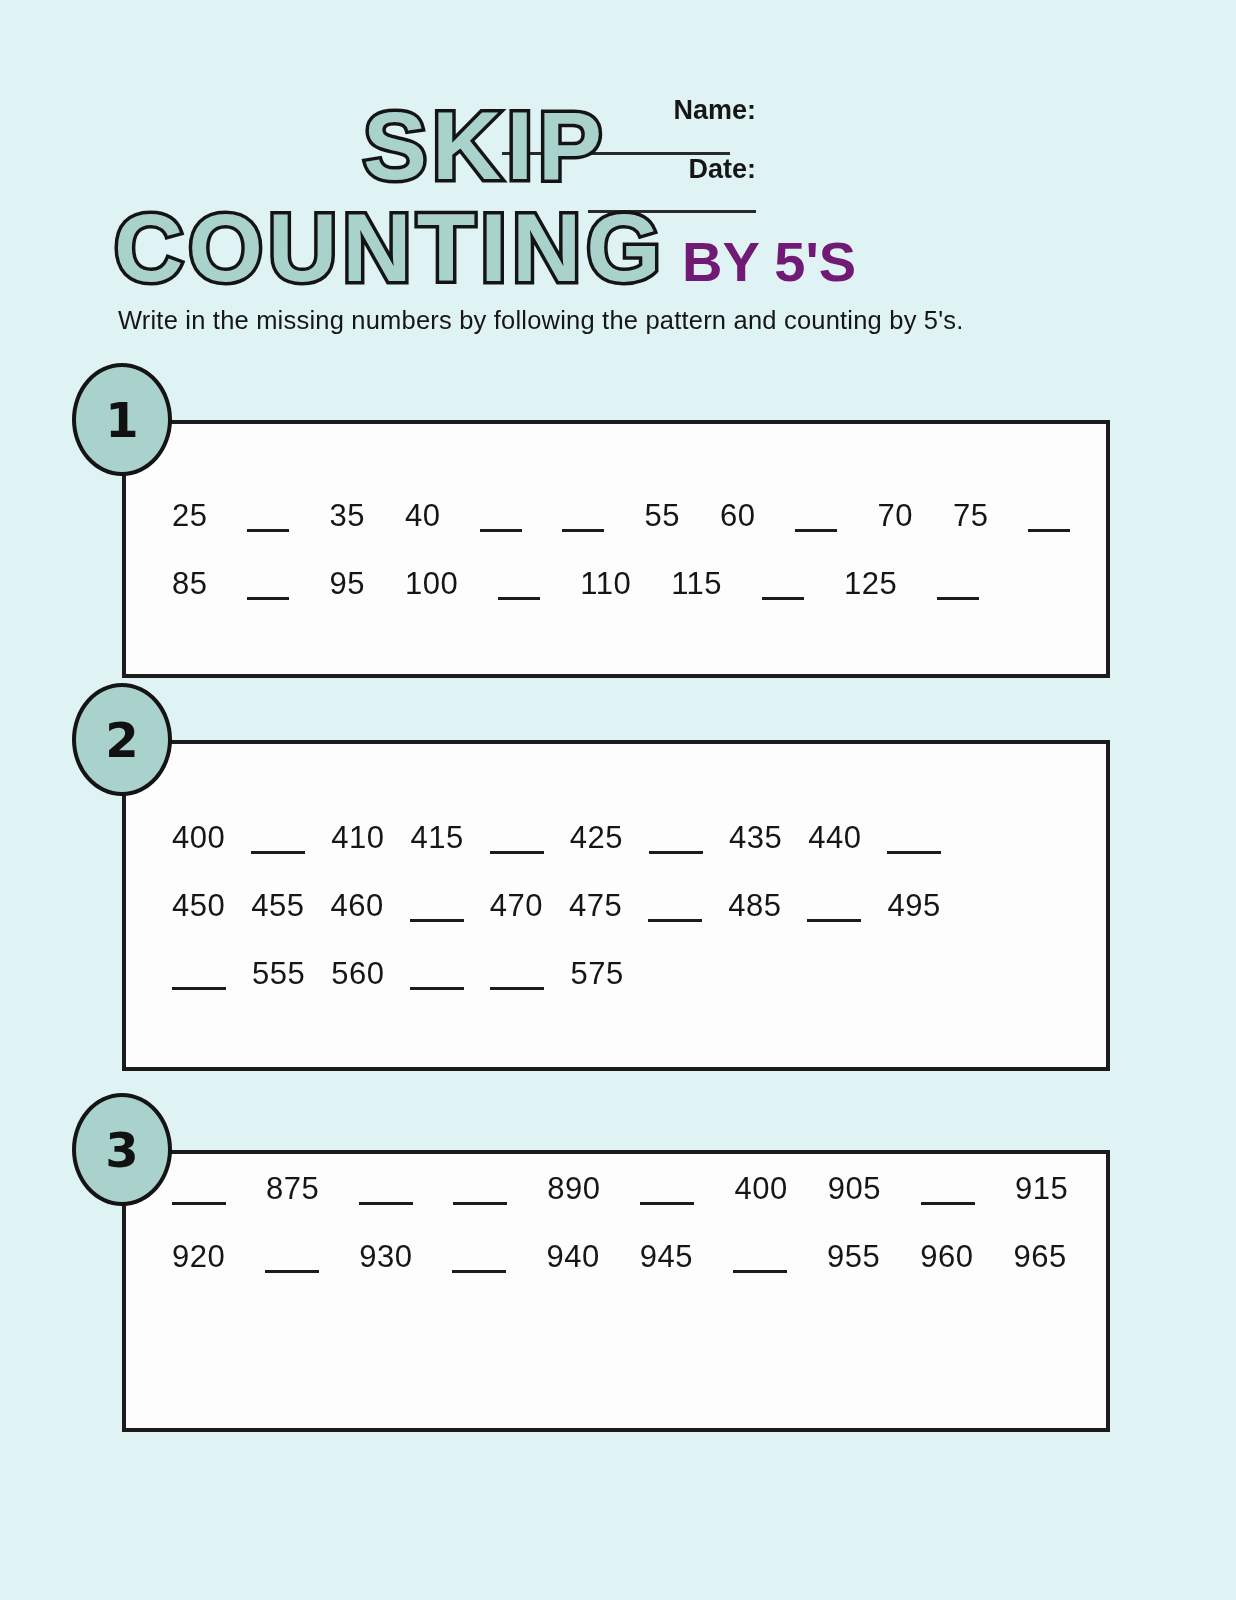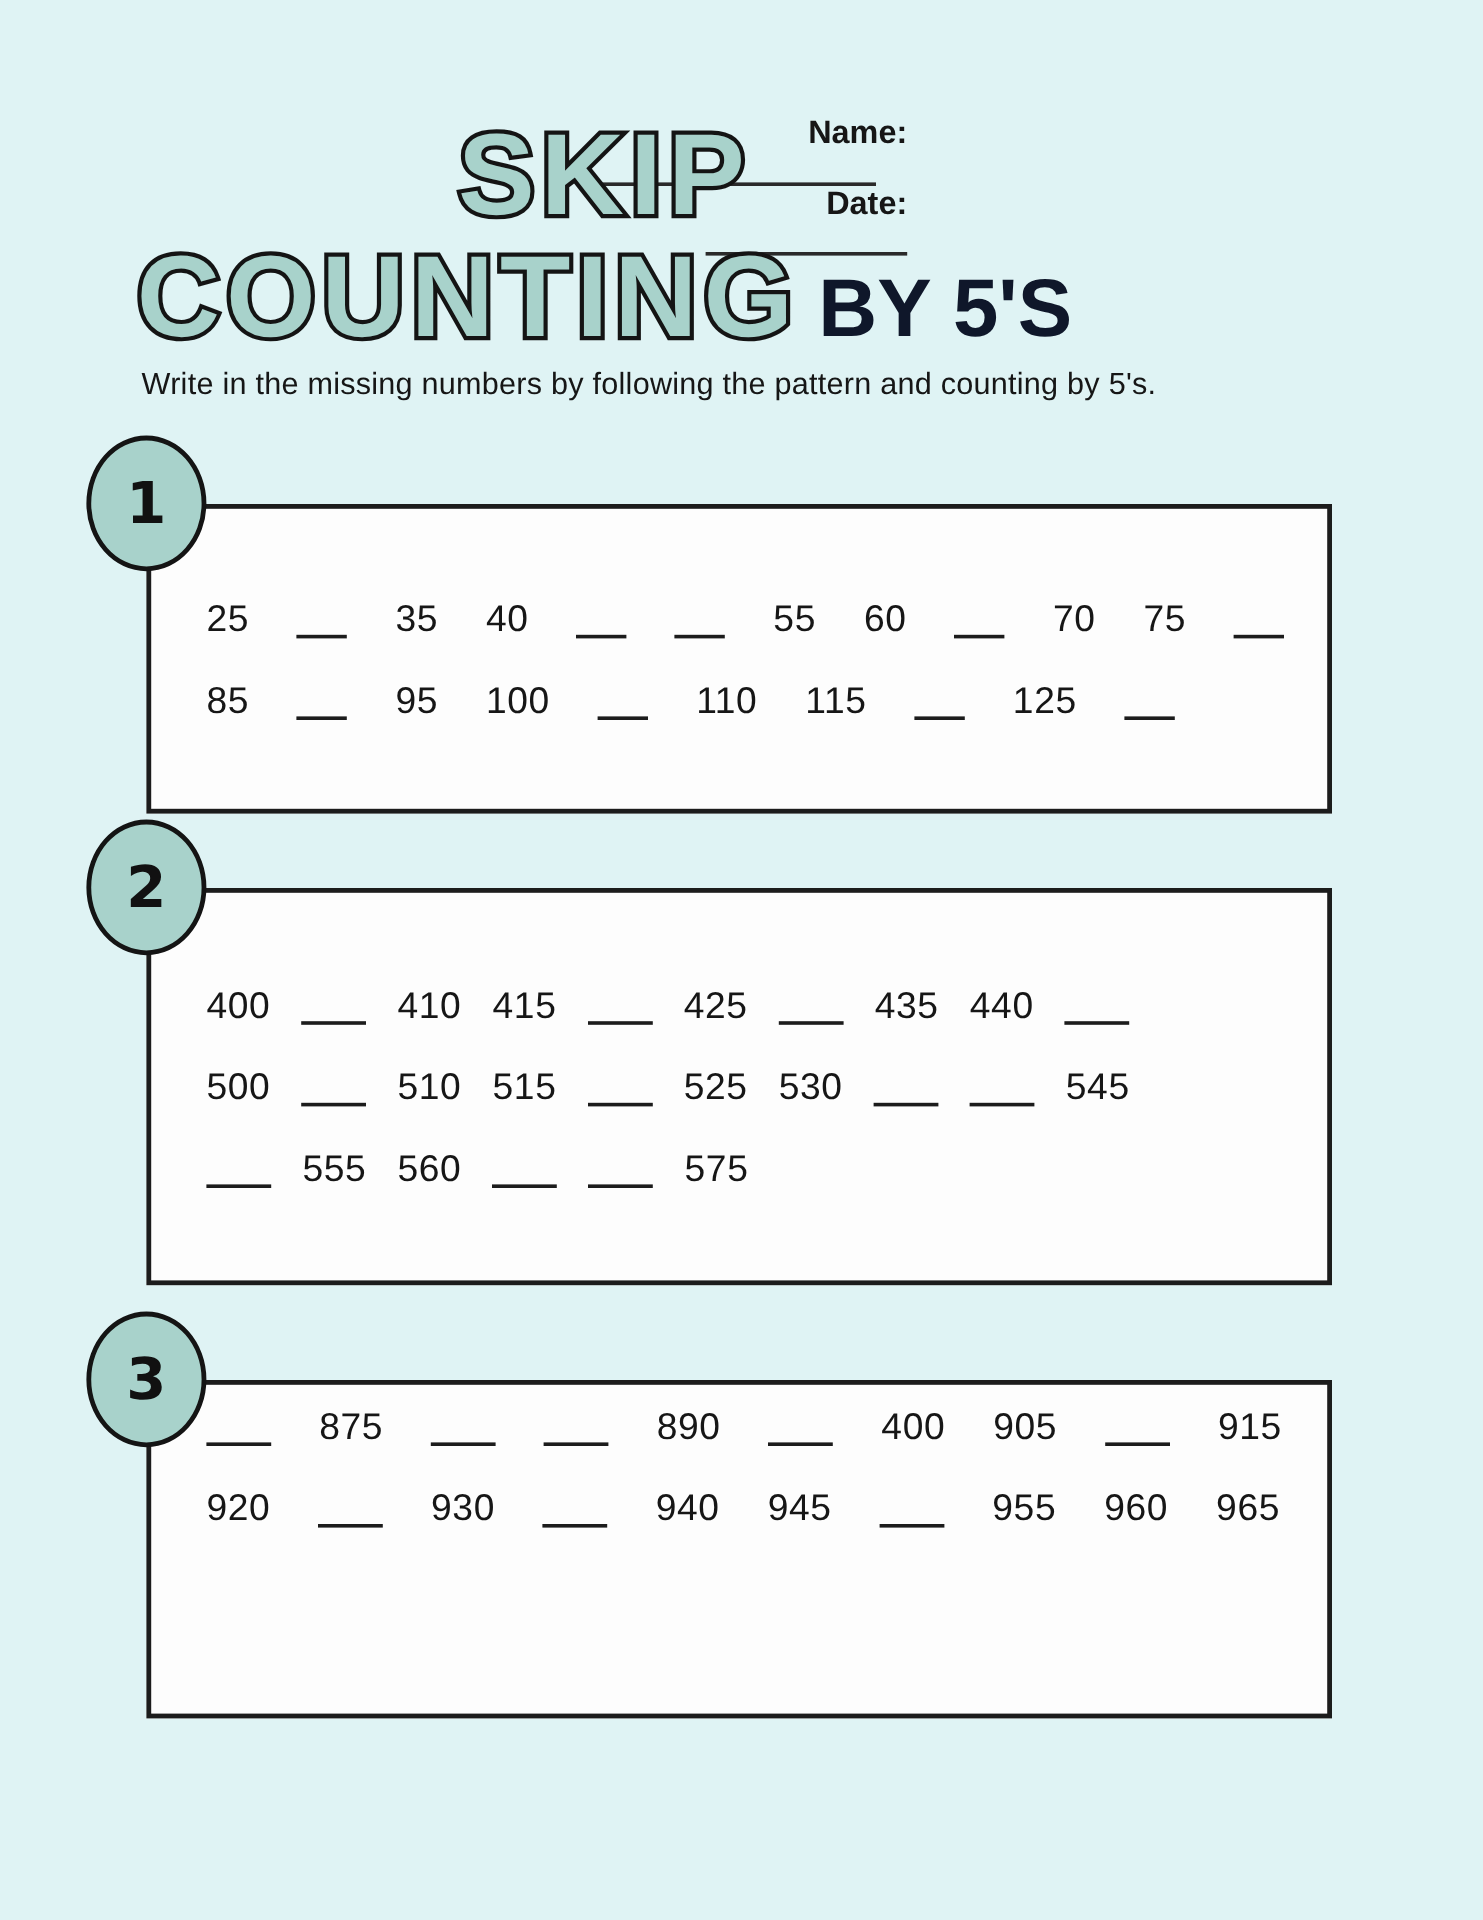--- a/index.html
+++ b/index.html
@@ -38,21 +38,21 @@
   }
   .outline-word{
     font-size:96px;font-weight:bold;
     color:var(--accent);
     -webkit-text-stroke:7px #141414;
     paint-order:stroke fill;
     letter-spacing:5px;
   }
   .title .line2{margin-top:6px;}
   .title-suffix{
-    font-size:68px;font-weight:bold;color:#0f172a;
+    font-size:56px;font-weight:bold;color:#701a75;
     margin-left:16px;letter-spacing:0;
     -webkit-text-stroke:0;
   }
   .instruction{
     position:absolute;left:118px;top:306px;margin:0;
     font-size:25.5px;letter-spacing:.2px;
   }
   
   .problem{position:absolute;left:122px;width:988px;}
   .p1{top:420px;} .p2{top:740px;} .p3{top:1150px;}
@@ -153,30 +153,30 @@
           <span class="num">410</span>
           <span class="num">415</span>
           <span class="blank"></span>
           <span class="num">425</span>
           <span class="blank"></span>
           <span class="num">435</span>
           <span class="num">440</span>
           <span class="blank"></span>
         </div>
         <div class="row">
-          <span class="num">500</span>
-          <span class="blank"></span>
-          <span class="num">510</span>
-          <span class="num">515</span>
-          <span class="blank"></span>
-          <span class="num">525</span>
-          <span class="num">530</span>
-          <span class="blank"></span>
-          <span class="blank"></span>
-          <span class="num">545</span>
+          <span class="num">450</span>
+          <span class="num">455</span>
+          <span class="num">460</span>
+          <span class="blank"></span>
+          <span class="num">470</span>
+          <span class="num">475</span>
+          <span class="blank"></span>
+          <span class="num">485</span>
+          <span class="blank"></span>
+          <span class="num">495</span>
         </div>
         <div class="row">
           <span class="blank"></span>
           <span class="num">555</span>
           <span class="num">560</span>
           <span class="blank"></span>
           <span class="blank"></span>
           <span class="num">575</span>
         </div>
       </div>

